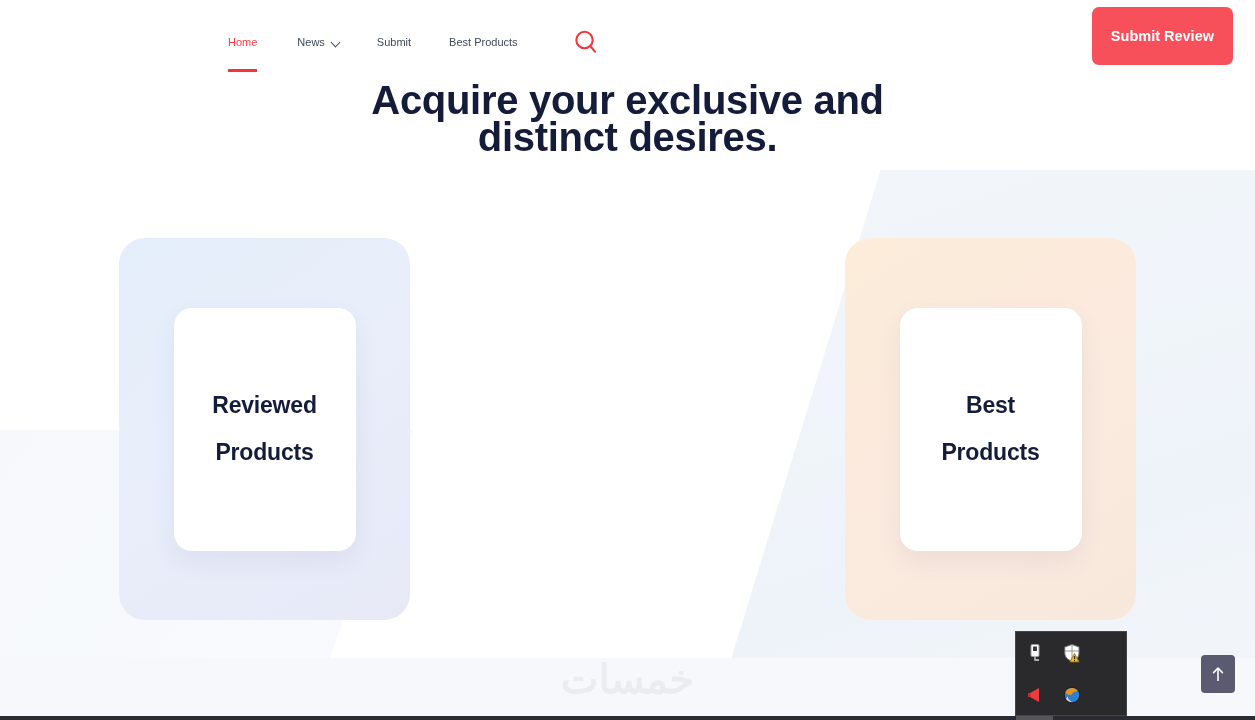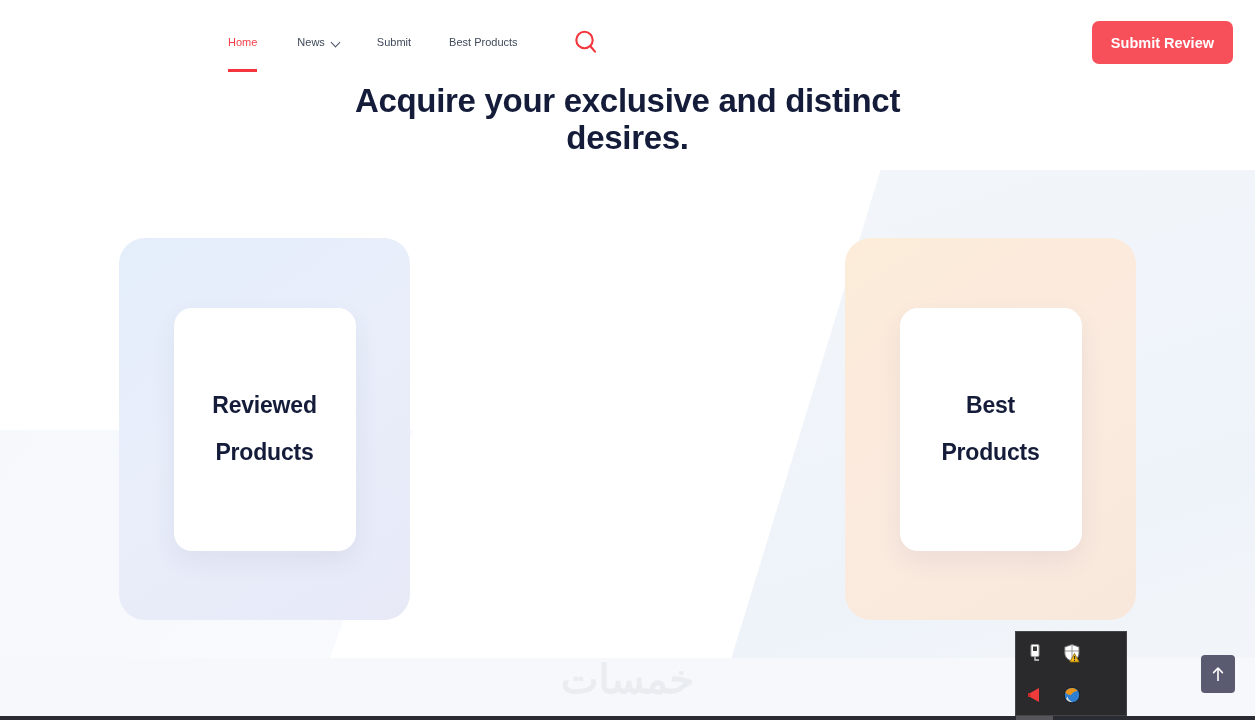--- a/index.html
+++ b/index.html
@@ -140,46 +140,46 @@
   .search-btn {
     margin-left: 16px;
     cursor: pointer;
     display: flex;
     align-items: center;
   }
 
   .submit-btn {
     position: absolute;
     right: 22px;
-    top: 21px;
+    top: 7px;
     background: #f8505a;
     color: #ffffff;
     border: none;
     border-radius: 7px;
     font-size: 14.5px;
     font-weight: 700;
     padding: 0 19px;
-    height: 43px;
+    height: 58px;
     cursor: pointer;
     font-family: "Liberation Sans", sans-serif;
     white-space: nowrap;
   }
 
   
   .hero {
     position: absolute;
     top: 82px;
     left: 0;
     width: 1255px;
     text-align: center;
     z-index: 10;
   }
   .hero-title {
     color: #141c3a;
-    font-size: 33px;
+    font-size: 40px;
     line-height: 37px;
     font-weight: 800;
     letter-spacing: -0.3px;
     max-width: 560px;
     margin: 0 auto;
   }
 
   
   .cards {
     position: absolute;

